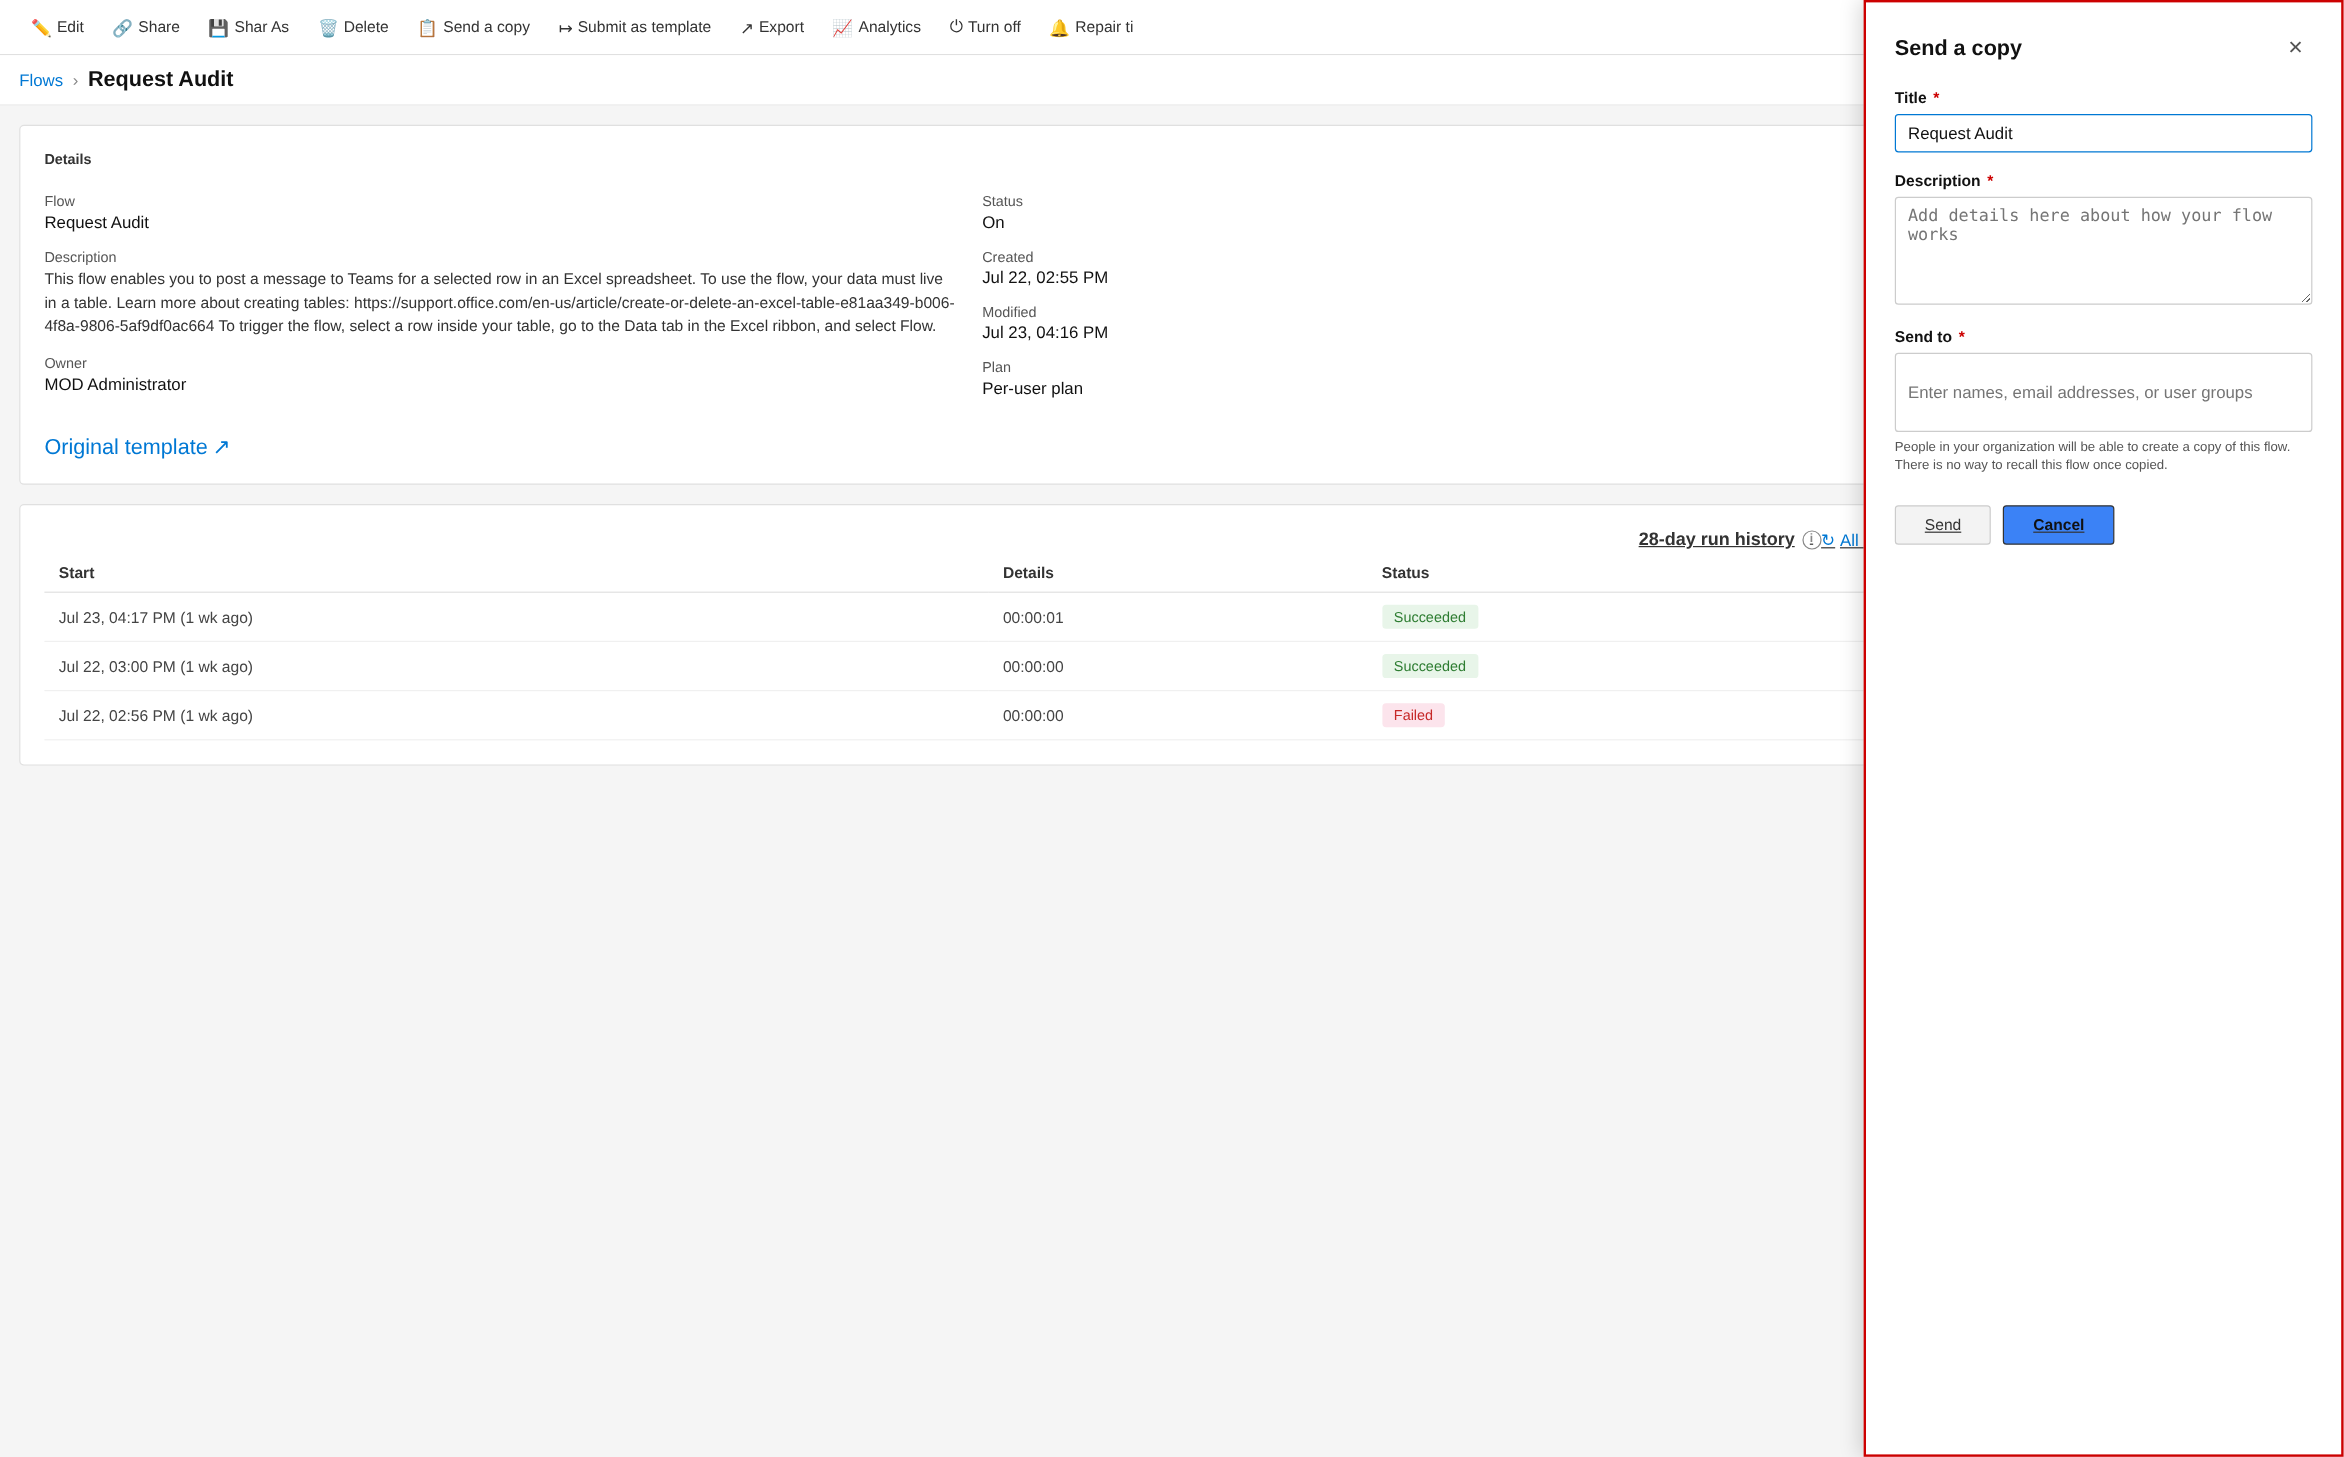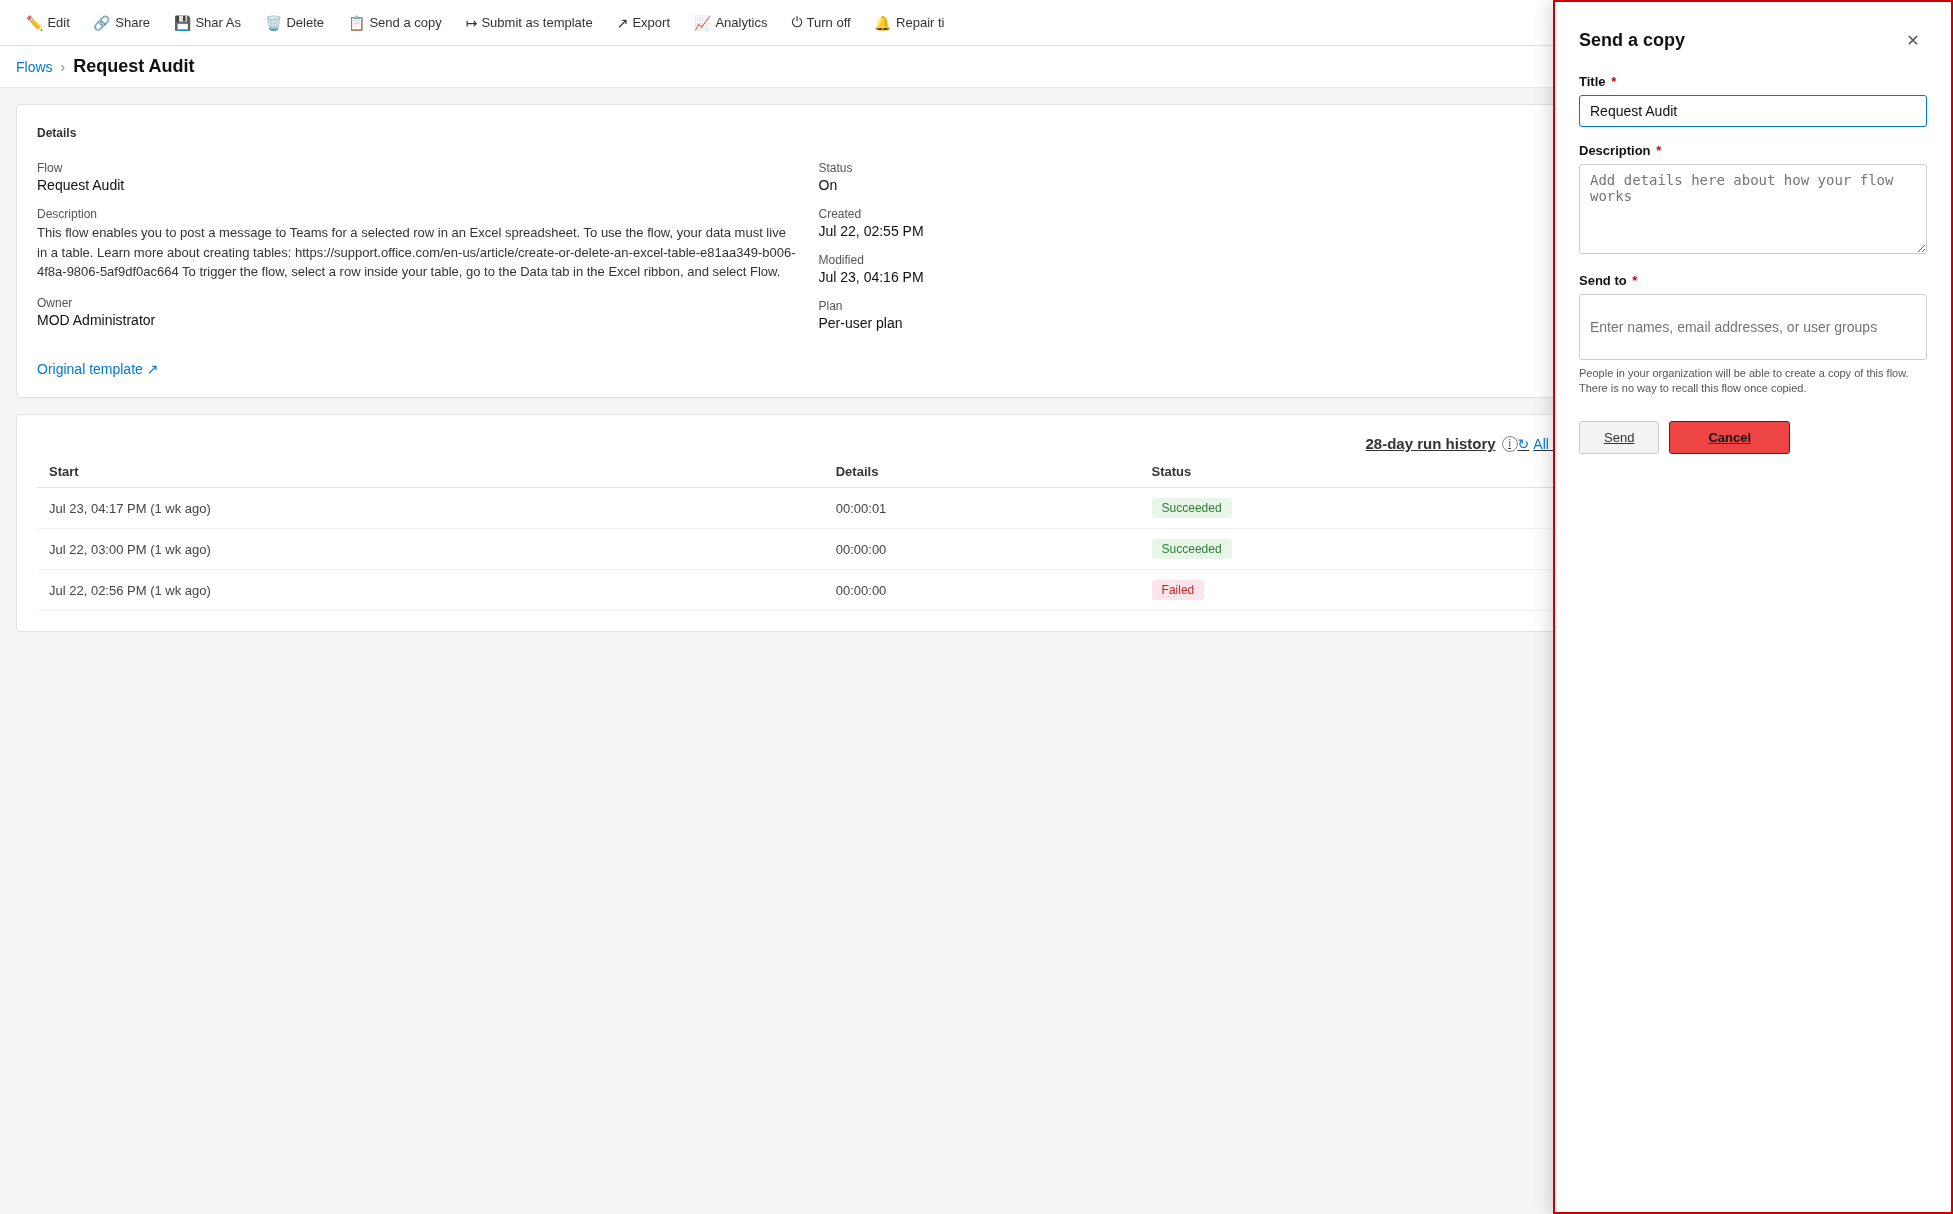--- a/index.html
+++ b/index.html
@@ -101,21 +101,21 @@
     .detail-value { font-size: 14px; color: #111; }
     .detail-value.long { font-size: 13px; color: #333; line-height: 1.5; }
 
     .original-template-link {
       display: flex;
       align-items: center;
       gap: 4px;
       color: #0078d4;
       cursor: pointer;
       margin-top: 16px;
-      font-size: 14px;
+      font-size: 18px;
     }
 
     
     .run-history-header {
       display: flex;
       justify-content: flex-end;
       align-items: center;
       margin-bottom: 4px;
       text-decoration: underline;
     }
@@ -320,22 +320,22 @@
     .btn-send {
       padding: 8px 24px;
       background: #f3f3f3;
       border: 1px solid #ccc;
       border-radius: 3px;
       cursor: pointer;
       font-size: 13px;
       color: #333;
     }
     .btn-cancel {
-      padding: 8px 38px;
-      background: #ef4444;
+      padding: 8px 24px;
+      background: #3b82f6;
       border: 1px solid #333;
       border-radius: 3px;
       cursor: pointer;
       font-size: 13px;
       font-weight: 600;
       color: #111;
     }
   </style>
 </head>
 <body>

